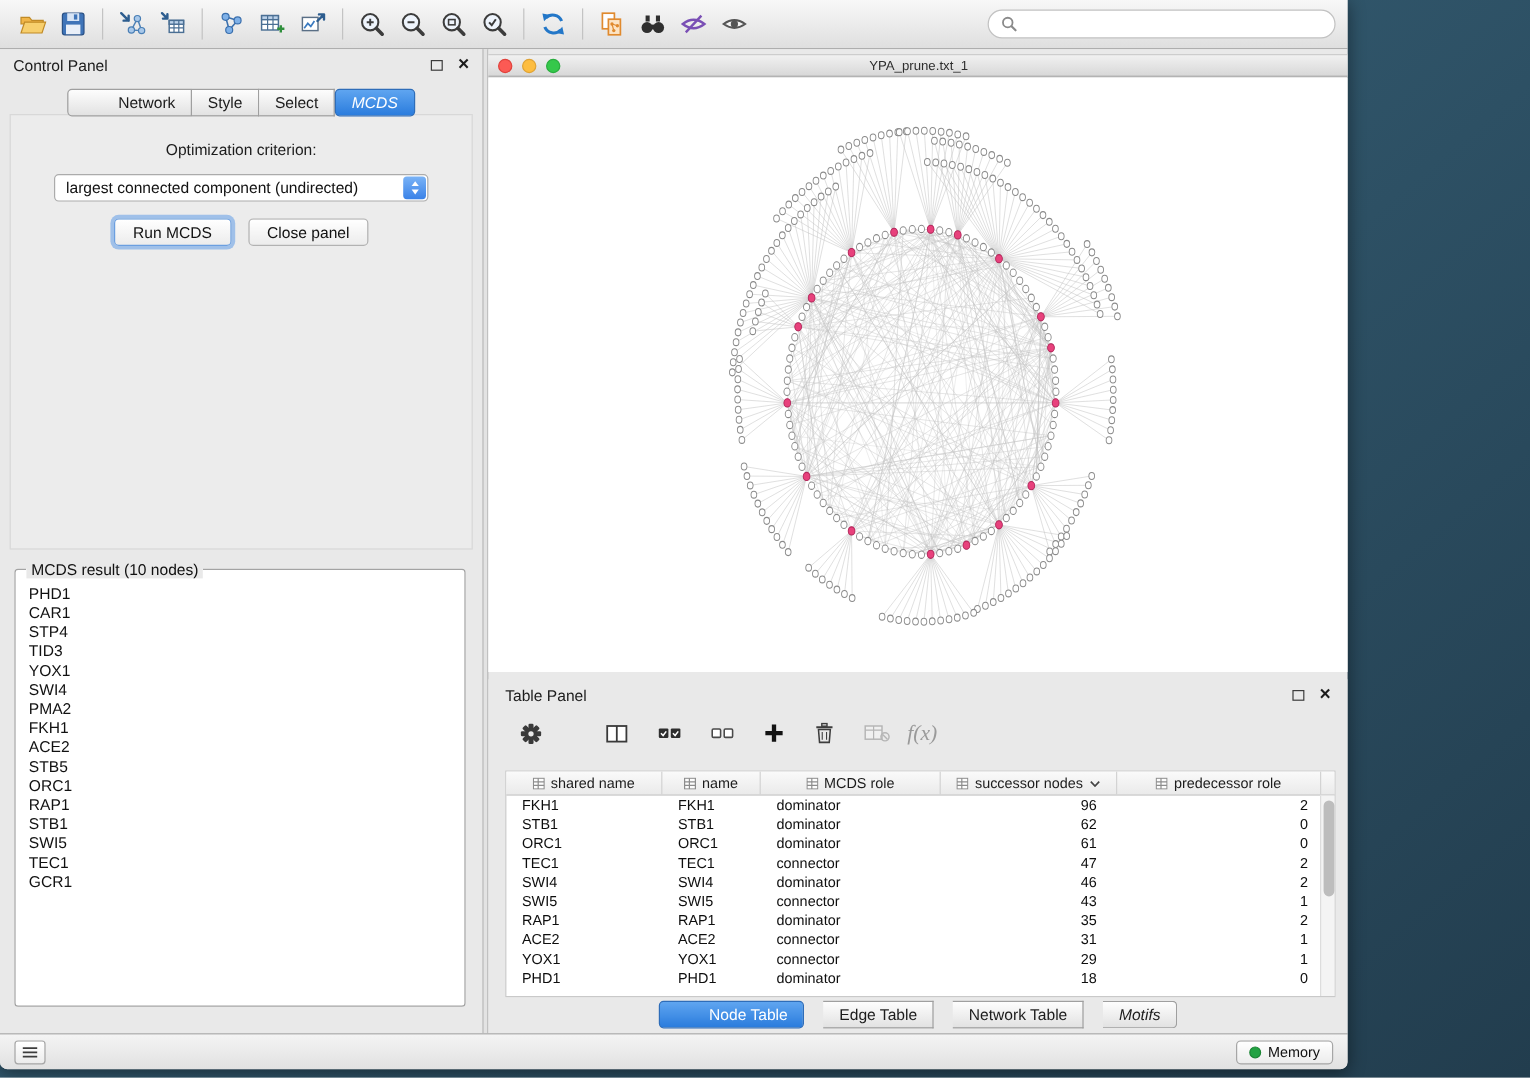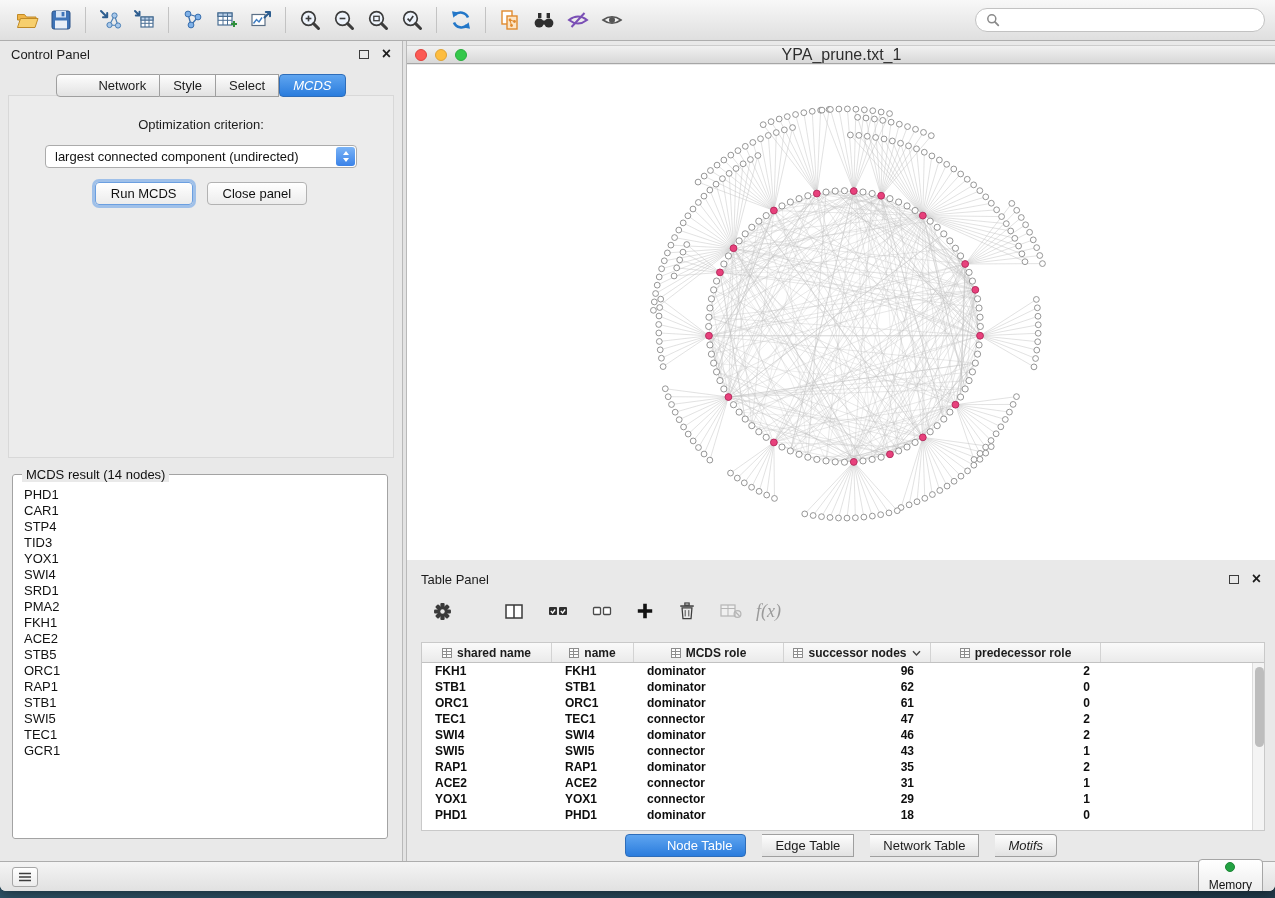--- a/index.html
+++ b/index.html
@@ -3,21 +3,21 @@
 <meta charset="utf-8">
 <style>
   *{margin:0;padding:0;box-sizing:border-box;}
   html,body{width:1275px;height:898px;}
   body{
     font-family:"Liberation Sans", sans-serif;
     background:linear-gradient(140deg,#3c6a82,#223d4e);
     position:relative;overflow:hidden;
     -webkit-font-smoothing:antialiased;
   }
-  .app{position:absolute;left:0;top:0;width:1275px;height:891px;background:#e9e9e9;
+  .app{position:absolute;left:0;top:0;width:1123px;height:891px;background:#e9e9e9;
        border-radius:0 0 6px 6px;overflow:hidden;box-shadow:0 3px 14px rgba(0,0,0,.45);}
 
   
   .toolbar{position:absolute;left:0;top:0;width:100%;height:41px;
            background:linear-gradient(#f8f8f8,#dfdfdf);border-bottom:1px solid #aeaeae;
            display:flex;align-items:center;padding:0 10px;}
   .tbtn{width:34px;height:32px;display:flex;align-items:center;justify-content:center;border-radius:4px;flex:0 0 auto;}
   .tsep{width:1px;height:26px;background:#c3c3c3;margin:0 7px;flex:0 0 auto;}
   .search{margin-left:auto;display:flex;align-items:center;width:290px;height:24px;background:#fff;
           border:1px solid #c2c2c2;border-radius:12px;padding:0 10px;gap:6px;}
@@ -62,53 +62,53 @@
 
   
   .net-window{position:absolute;left:407px;top:41px;right:0;height:519px;background:#e9e9e9;}
   .net-titlebar{position:absolute;left:0;right:0;top:4px;height:19px;
         background:linear-gradient(#f1f1f1,#d8d8d8);border-top:1px solid #cdcdcd;
         border-bottom:1px solid #a6a6a6;display:flex;align-items:center;padding-left:8px;gap:8px;}
   .tl{width:12px;height:12px;border-radius:50%;flex:0 0 auto;z-index:2;}
   .tl.red{background:#fc5a54;border:1px solid #e0423c;}
   .tl.yellow{background:#fdbd40;border:1px solid #dfa335;}
   .tl.green{background:#35c84b;border:1px solid #2aad3f;}
-  .net-title{position:absolute;left:1px;right:0;text-align:center;font-size:16px;color:#2e2e2e;}
+  .net-title{position:absolute;left:1px;right:0;text-align:center;font-size:11px;color:#2e2e2e;}
   .net-canvas{position:absolute;left:0;right:0;top:24px;bottom:0;background:#fff;}
   .net-canvas svg{display:block;width:100%;height:100%;}
 
   
   .table-panel{position:absolute;left:407px;top:566px;right:0;height:295px;background:#e9e9e9;}
   .table-toolbar{position:absolute;left:0;right:0;top:22px;height:46px;display:flex;
         align-items:center;gap:24px;padding-left:26px;}
   .ticon{display:flex;align-items:center;justify-content:center;}
   .fx{font-family:"Liberation Serif", serif;font-style:italic;color:#9a9a9a;font-size:18px;}
   .table-wrap{position:absolute;left:14px;right:10px;top:76px;bottom:30px;background:#fff;
-        border:1px solid #c9c9c9;font-weight:bold;}
+        border:1px solid #c9c9c9;}
   .tgrid{display:grid;grid-template-columns:130px 82px 150px 147px 170px 1fr;}
   .thead{height:20px;background:linear-gradient(#fafafa,#eaeaea);border-bottom:1px solid #c2c2c2;}
   .th{display:flex;align-items:center;justify-content:center;gap:5px;font-size:12px;color:#1c1c1c;
       border-right:1px solid #d3d3d3;white-space:nowrap;overflow:hidden;}
   .tbody{position:absolute;left:0;right:12px;top:20px;bottom:0;overflow:hidden;}
   .trow{height:16px;align-items:center;font-size:12px;color:#0e0e0e;}
   .td{padding-left:13px;white-space:nowrap;overflow:hidden;}
   .td.num{text-align:right;padding-left:0;padding-right:17px;}
   .td.num4{padding-right:11px;}
   .vscroll{position:absolute;right:0;top:20px;bottom:0;width:12px;background:#f4f4f4;border-left:1px solid #ddd;}
   .vthumb{position:absolute;left:1.5px;top:4px;width:9px;height:80px;background:#bdbdbd;border-radius:5px;}
   .table-tabs{position:absolute;left:0;right:0;bottom:4px;display:flex;justify-content:center;gap:16px;}
 
   
   .statusbar{position:absolute;left:0;right:0;top:861px;height:30px;
       background:linear-gradient(#f4f4f4,#e1e1e1);border-top:1px solid #adadad;
       display:flex;align-items:center;padding:0 12px;}
   .list-btn{width:26px;height:20px;border:1px solid #a6a6a6;border-radius:3px;
       background:linear-gradient(#fff,#ececec);display:flex;align-items:center;justify-content:center;}
   .memory-btn{margin-left:auto;display:flex;align-items:center;gap:6px;border:1px solid #a6a6a6;
-      border-radius:4px;background:linear-gradient(#fff,#ececec);padding:2px 10px;font-size:12px;color:#111;flex-direction:column;}
+      border-radius:4px;background:linear-gradient(#fff,#ececec);padding:2px 10px;font-size:12px;color:#111;}
   .memdot{width:10px;height:10px;border-radius:50%;background:#23a243;border:1px solid #1d8636;}
 </style>
 </head>
 <body>
 
 <div class="app">
 
   <div class="toolbar">
     <div class="tbtn">
       <svg width="24" height="24" viewBox="0 0 24 24">
@@ -275,29 +275,28 @@
           <span class="step-up"></span>
             <span class="step-down"></span>
         </span>
       </div>
       <div class="btnrow">
         <button class="btn focused">Run MCDS</button>
         <button class="btn">Close panel</button>
       </div>
     </div>
     <fieldset class="mcds-group">
-      <legend>MCDS result (14 nodes)</legend>
+      <legend>MCDS result (10 nodes)</legend>
       <div class="mcds-list">
           <div class="mcds-item">PHD1</div>
           <div class="mcds-item">CAR1</div>
           <div class="mcds-item">STP4</div>
           <div class="mcds-item">TID3</div>
           <div class="mcds-item">YOX1</div>
           <div class="mcds-item">SWI4</div>
-          <div class="mcds-item">SRD1</div>
           <div class="mcds-item">PMA2</div>
           <div class="mcds-item">FKH1</div>
           <div class="mcds-item">ACE2</div>
           <div class="mcds-item">STB5</div>
           <div class="mcds-item">ORC1</div>
           <div class="mcds-item">RAP1</div>
           <div class="mcds-item">STB1</div>
           <div class="mcds-item">SWI5</div>
           <div class="mcds-item">TEC1</div>
           <div class="mcds-item">GCR1</div>

